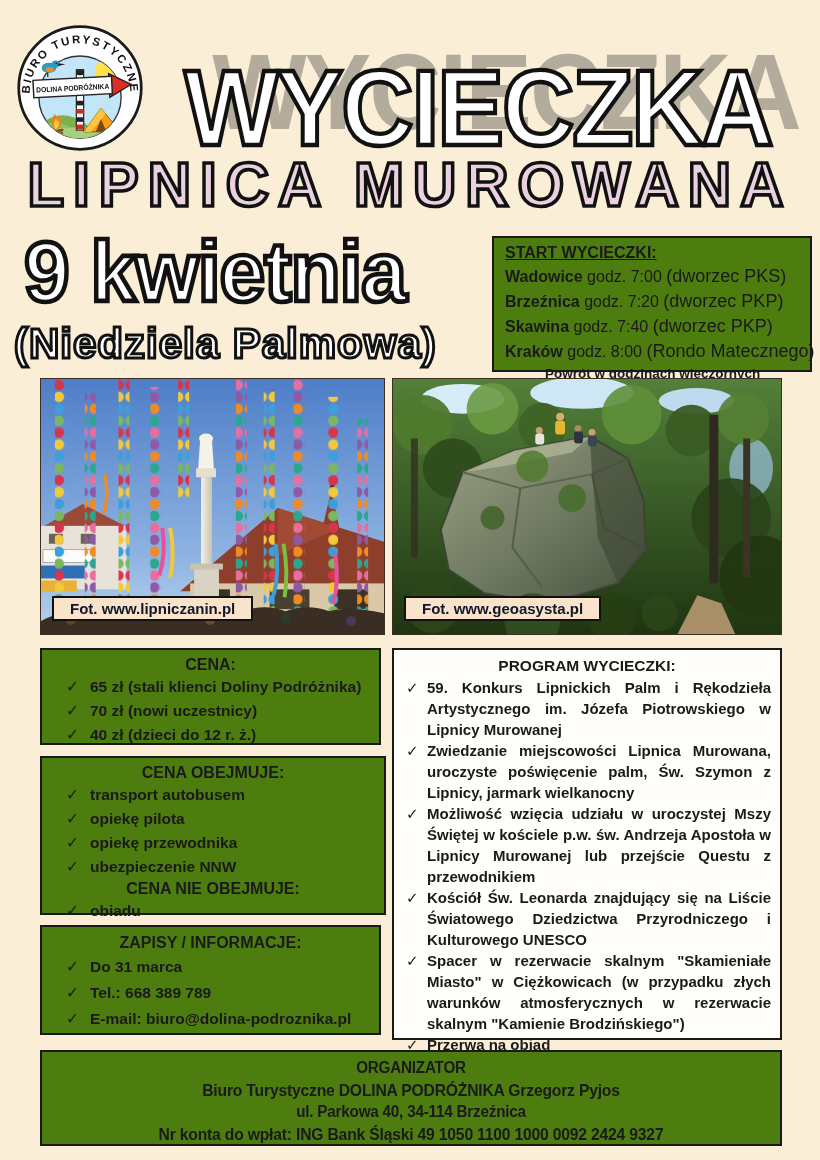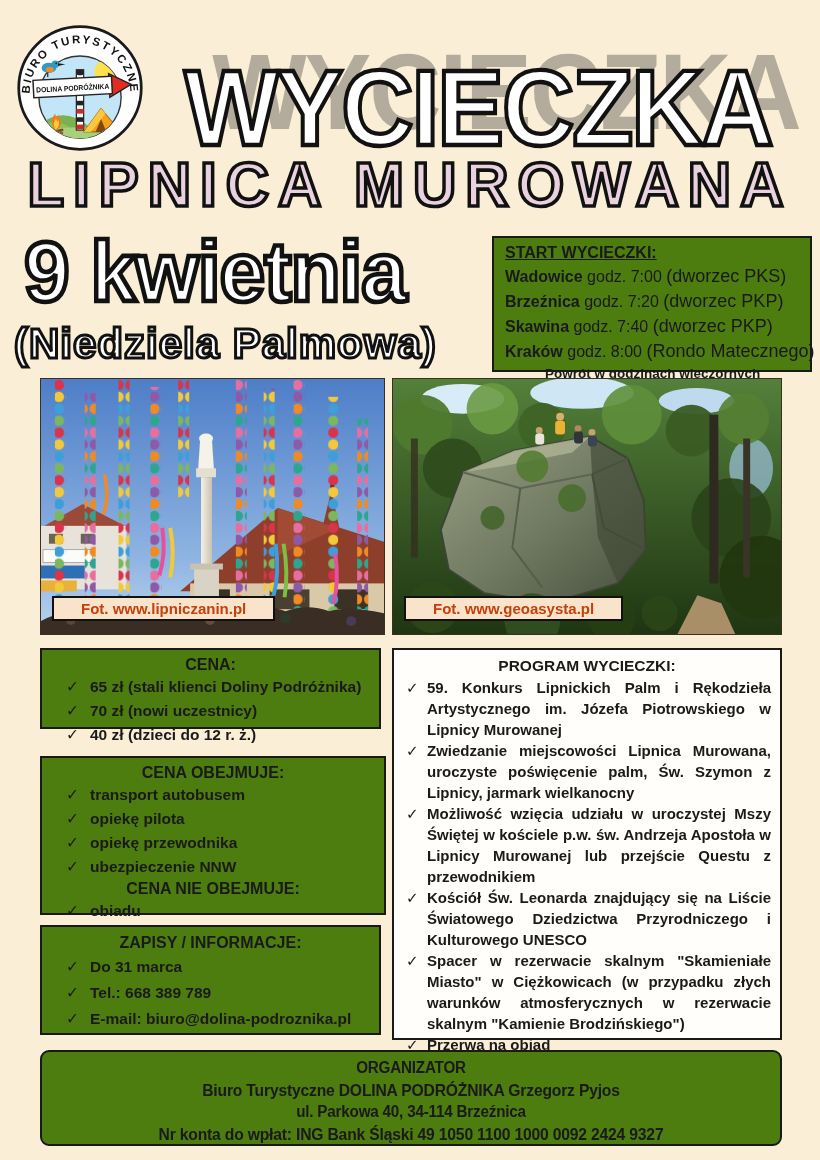--- a/index.html
+++ b/index.html
@@ -37,37 +37,37 @@
   .start-city{font-weight:bold;}
   .start-note{font-size:18px;}
   .start-footer{margin-top:4px;font-size:13.5px;font-weight:bold;margin-left:40px;}
 
   
   .photo{position:absolute;top:378px;height:257px;border:1px solid #3c2f22;box-sizing:border-box;}
   .photo svg{display:block;width:100%;height:100%;}
   .photo-left{left:40px;width:345px;}
   .photo-right{left:392px;width:390px;}
   .caption{position:absolute;left:11px;bottom:13px;background:#FAE3CB;border:2px solid #111;
-    padding:2px 27px;font-weight:bold;font-size:15px;color:#c2410c;white-space:nowrap;}
-
-  
-  .cena-box{left:40px;top:648px;width:341px;height:81px;padding:4px 8px;}
+    padding:2px 16px;font-weight:bold;font-size:15px;color:#0f172a;white-space:nowrap;}
+
+  
+  .cena-box{left:40px;top:648px;width:341px;height:97px;padding:4px 8px;}
   .obejmuje-box{left:40px;top:756px;width:346px;height:159px;padding:4px 8px;}
   .zapisy-box{left:40px;top:925px;width:341px;height:110px;padding:5px 8px;}
   .zapisy-box .crow{margin-top:5px;}
 
   
   .program-box{left:392px;top:648px;width:390px;height:392px;padding:5px 9px;}
   .program-box .box-title{font-size:15.5px;margin-bottom:2px;}
   .pitem{position:relative;padding-left:24px;text-align:justify;font-weight:bold;
     font-size:15px;line-height:21px;color:#1a1a1a;}
   .pitem .check{position:absolute;left:3px;top:0;}
 
   
-  .organizer-box{left:40px;top:1050px;width:742px;height:96px;padding:5px 10px;border-radius:9px;}
+  .organizer-box{left:40px;top:1050px;width:742px;height:96px;padding:5px 10px;}
   .org-inner{transform:scaleX(0.95);transform-origin:center top;}
   .org-line{text-align:center;font-weight:bold;font-size:16px;line-height:22px;letter-spacing:-0.2px;}
   .org-line.big{font-size:16.5px;}
 
   
   .logo{position:absolute;left:16px;top:24px;width:128px;height:128px;}
   .logo svg{width:100%;height:100%;display:block;}
 </style>
 </head>
 <body>

